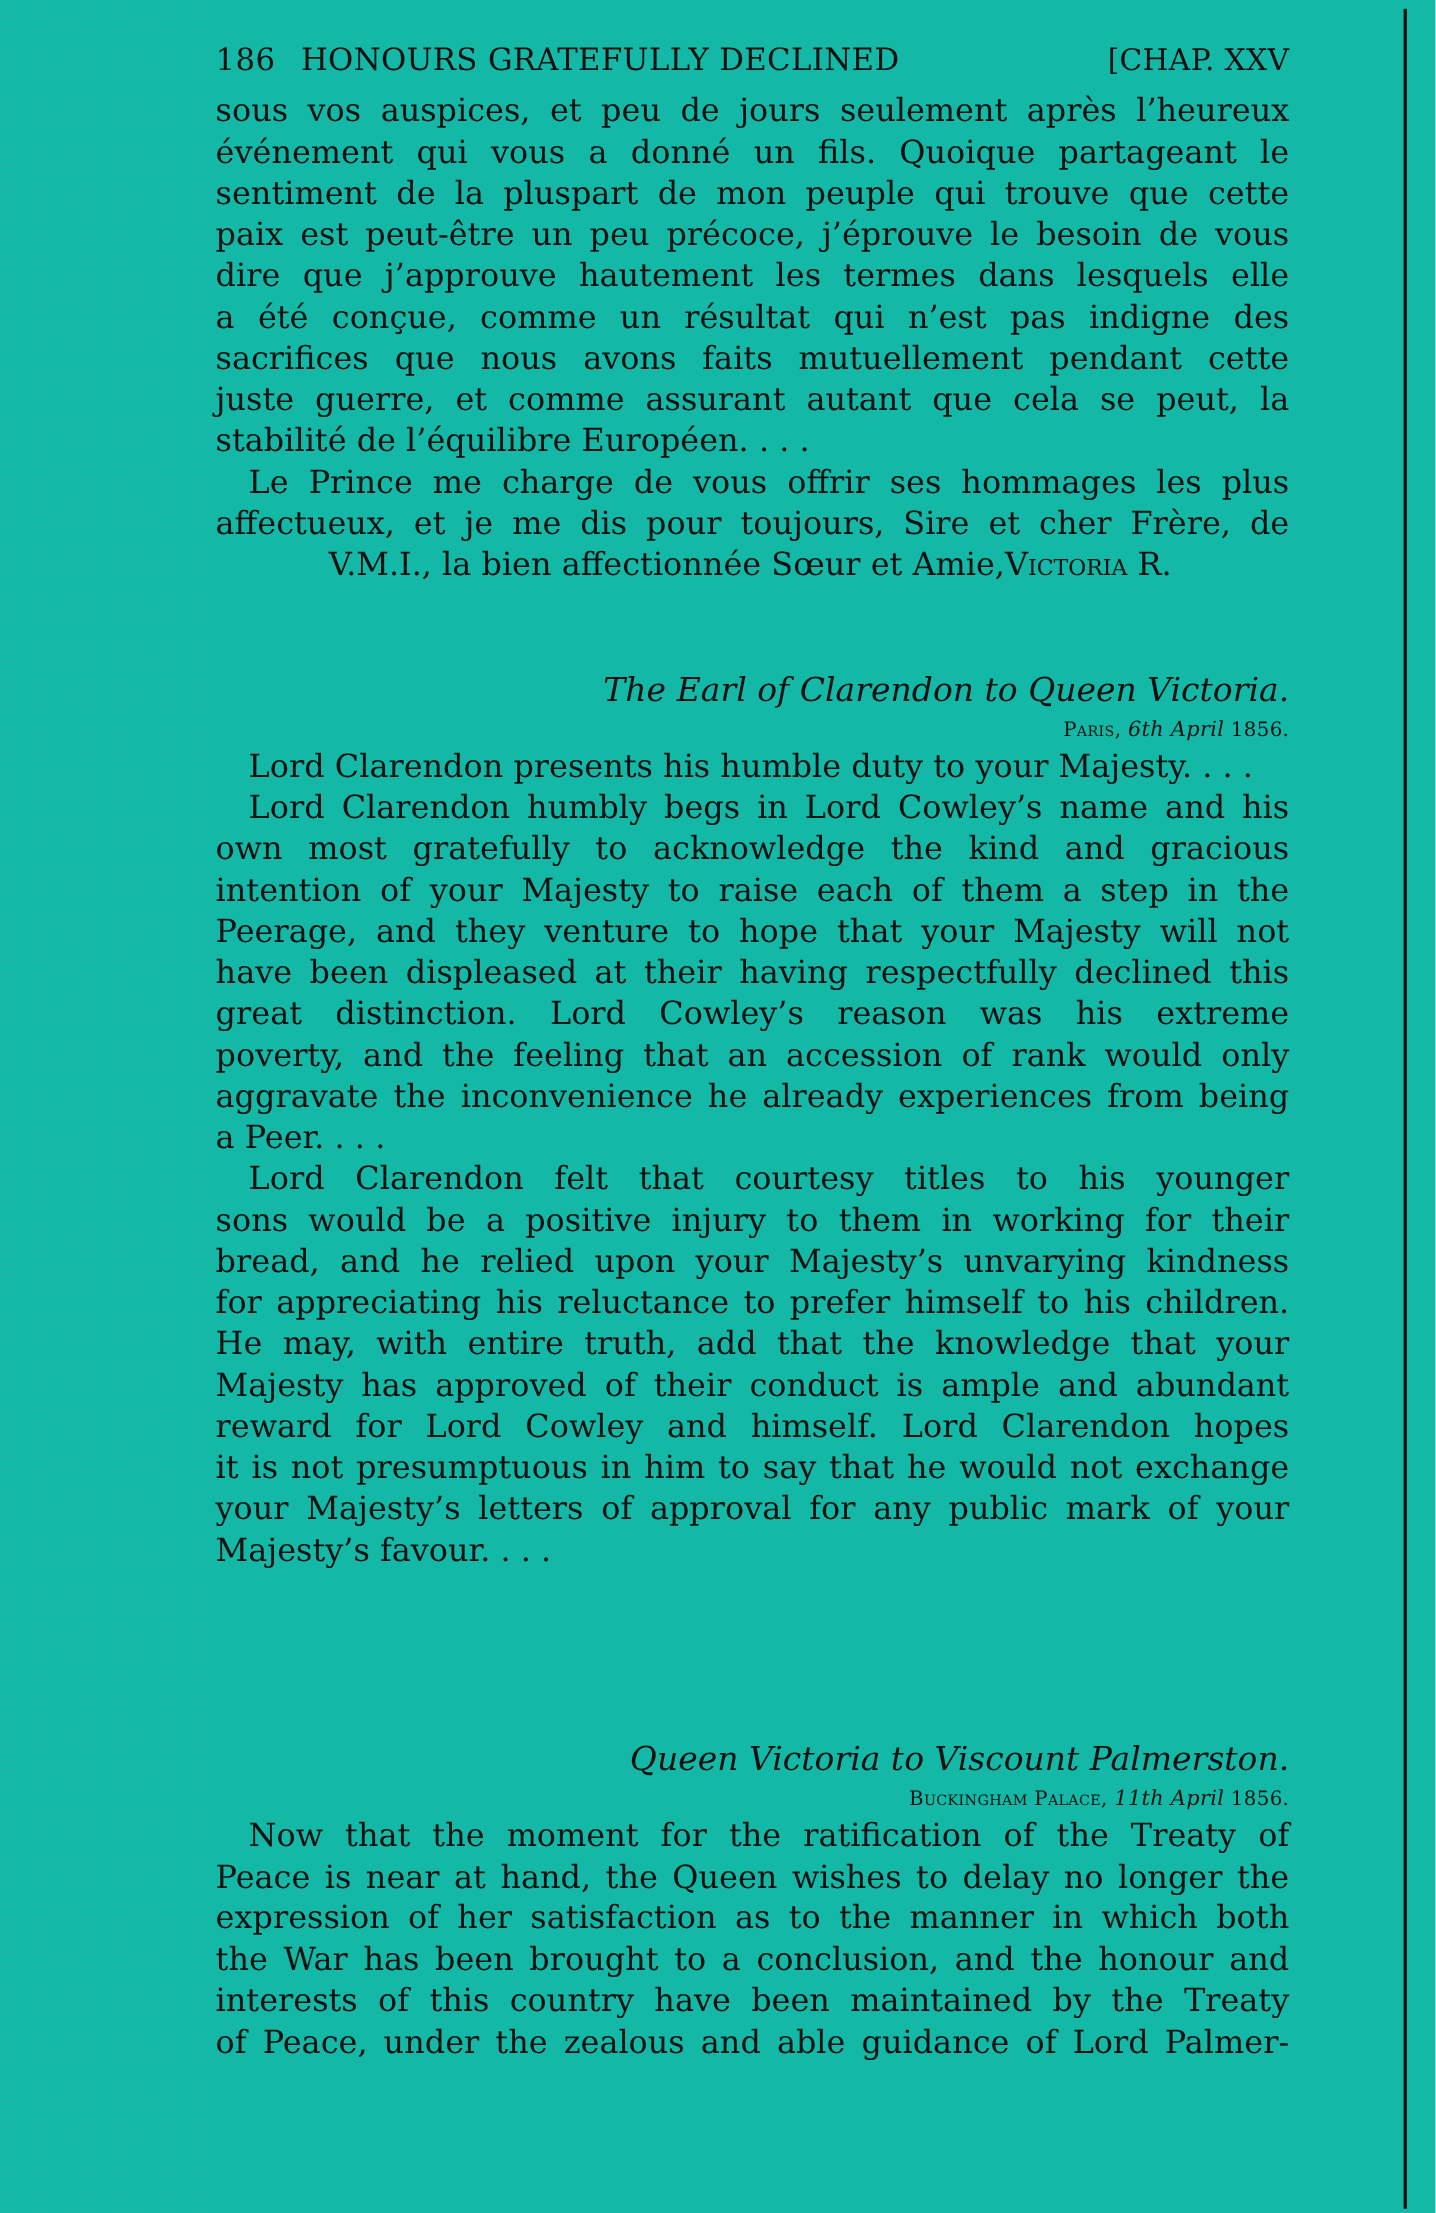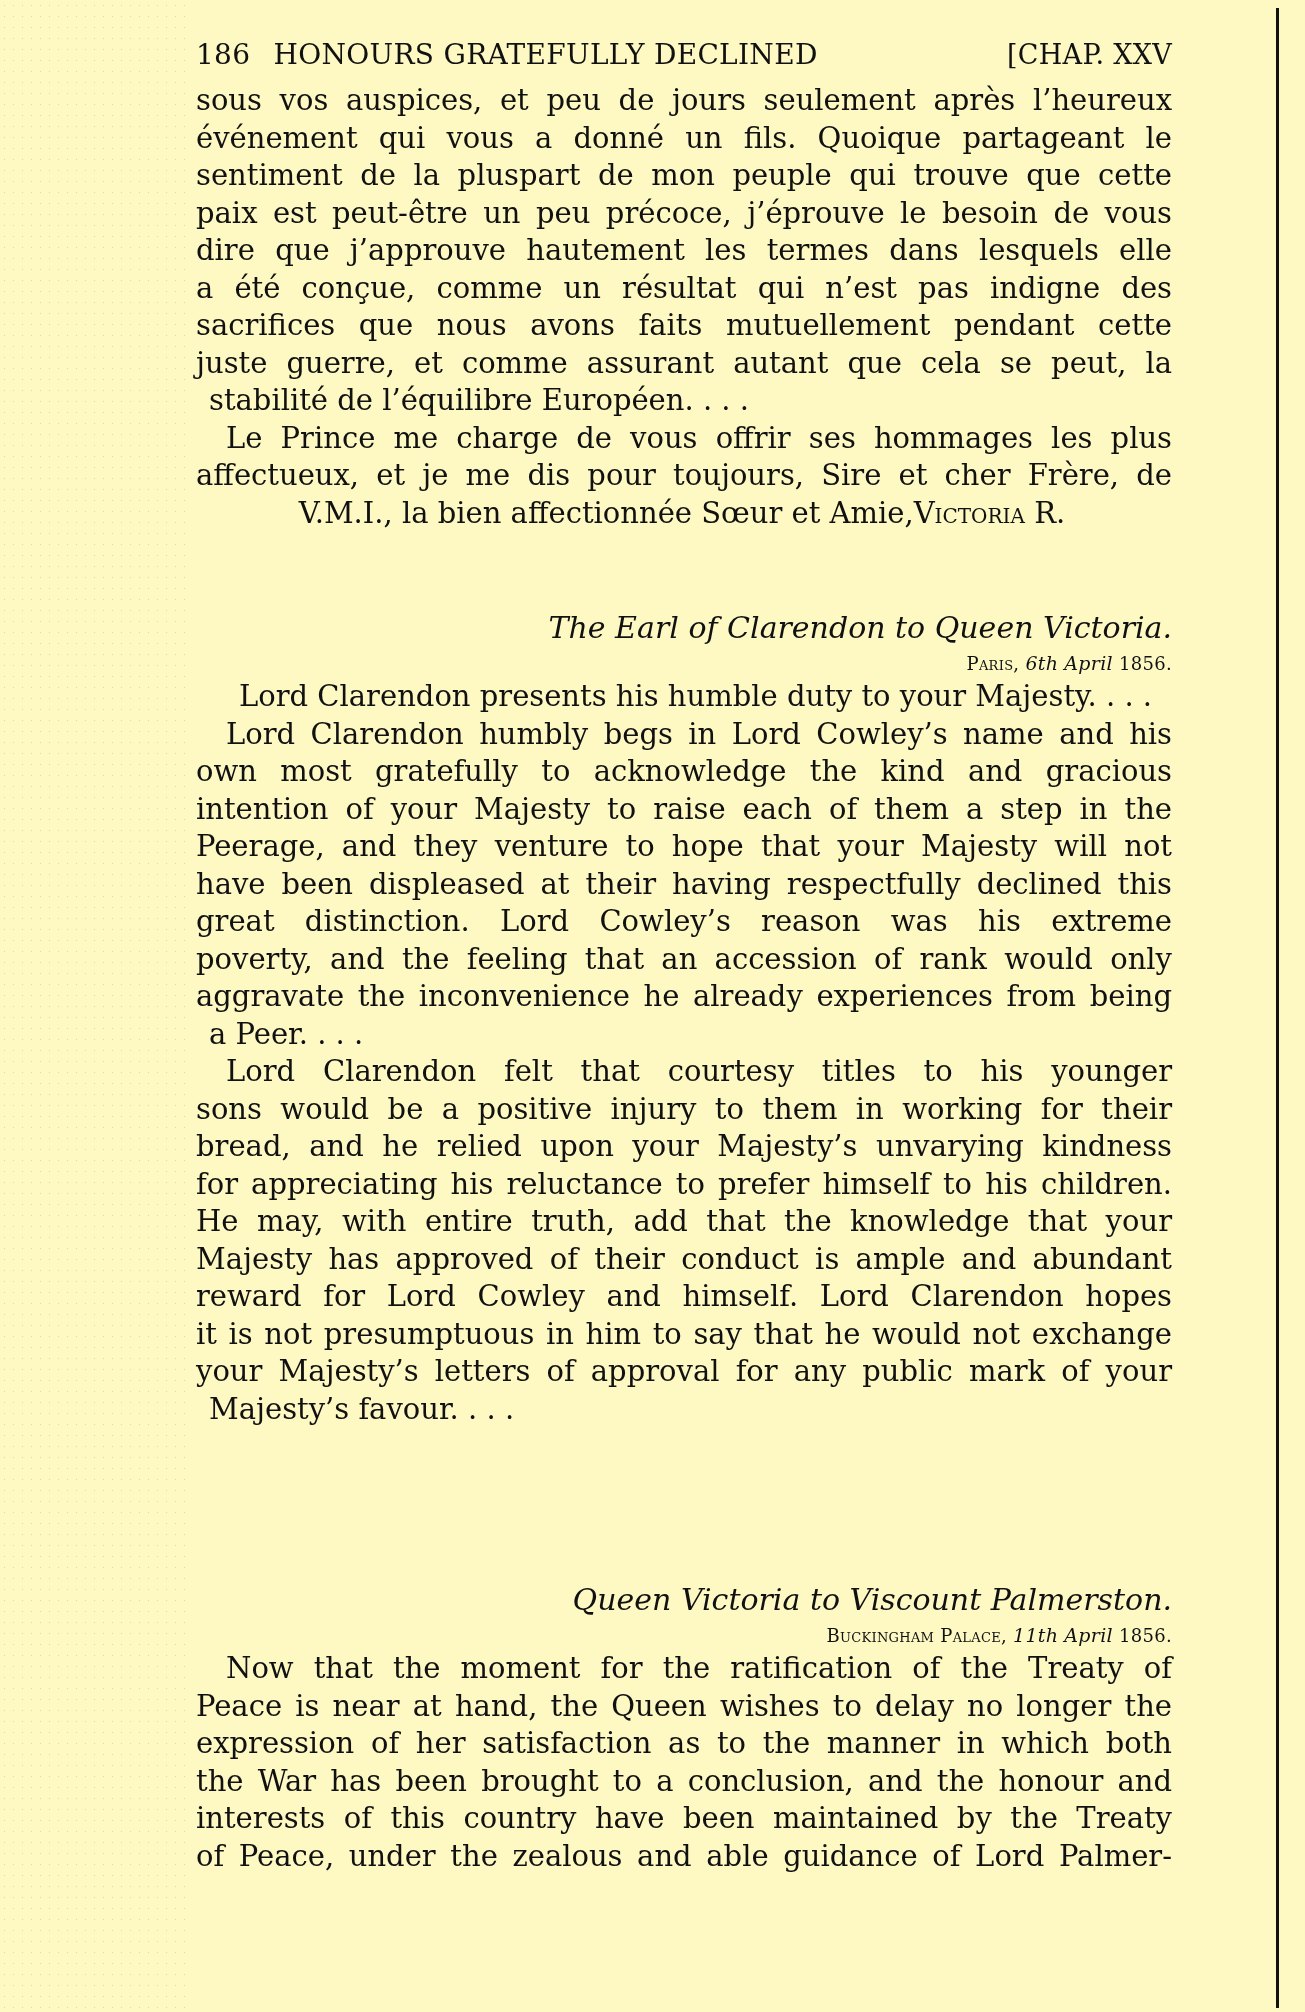--- a/index.html
+++ b/index.html
@@ -1,33 +1,33 @@
 <!DOCTYPE html>
 <html><head>
   <meta charset="utf-8">
   <style>
     html, body { margin: 0; padding: 0; background: #ffffff; }
     body { width: 1305px; height: 2012px; position: relative; overflow: hidden; }
     .page {
-      position: absolute; left: 0; top: 0; width: 1305px; height: 2012px; background: #fef9c3;
+      position: absolute; left: 0; top: 0; width: 1305px; height: 2012px; background: #14b8a6;
       font-family: "DejaVu Serif", "Liberation Serif", serif; color: #111;
     }
     .speckle { position: absolute; left: 0; top: 0; width: 190px; height: 2012px;
       background-image: radial-gradient(#999 0.6px, transparent 0.8px);
       background-size: 9px 11px; opacity: 0.35; }
     .right-rule { position: absolute; left: 1276px; top: 8px; width: 3px; height: 2000px; background: #111; }
     .text-block { position: absolute; left: 196px; width: 976px; }
     .running-head { position: absolute; left: 196px; top: 38px; width: 976px;
       display: flex; justify-content: space-between; align-items: baseline;
       font-size: 28px; letter-spacing: 0.3px; }
     .running-head .left span { margin-right: 14px; }
     .running-head .chap { font-variant: small-caps; font-size: 27px; }
     .line { height: 37.5px; line-height: 37.5px; font-size: 29px; white-space: nowrap;
       text-align: justify; text-align-last: justify; }
-    .line.last { text-align-last: left; margin-left: 13px; }
+    .line.last { text-align-last: left; }
     .indent { padding-left: 30px; }
     .sig-line { display: flex; justify-content: center; }
     .sc { font-variant: small-caps; }
     .heading { font-style: italic; font-size: 30px; text-align: right; height: 40px; line-height: 40px; }
     .dateline { text-align: right; font-size: 18px; height: 30px; line-height: 30px; letter-spacing: 0.3px; }
     .dateline i { font-size: 19px; }
   </style>
 </head>
 <body>
 

